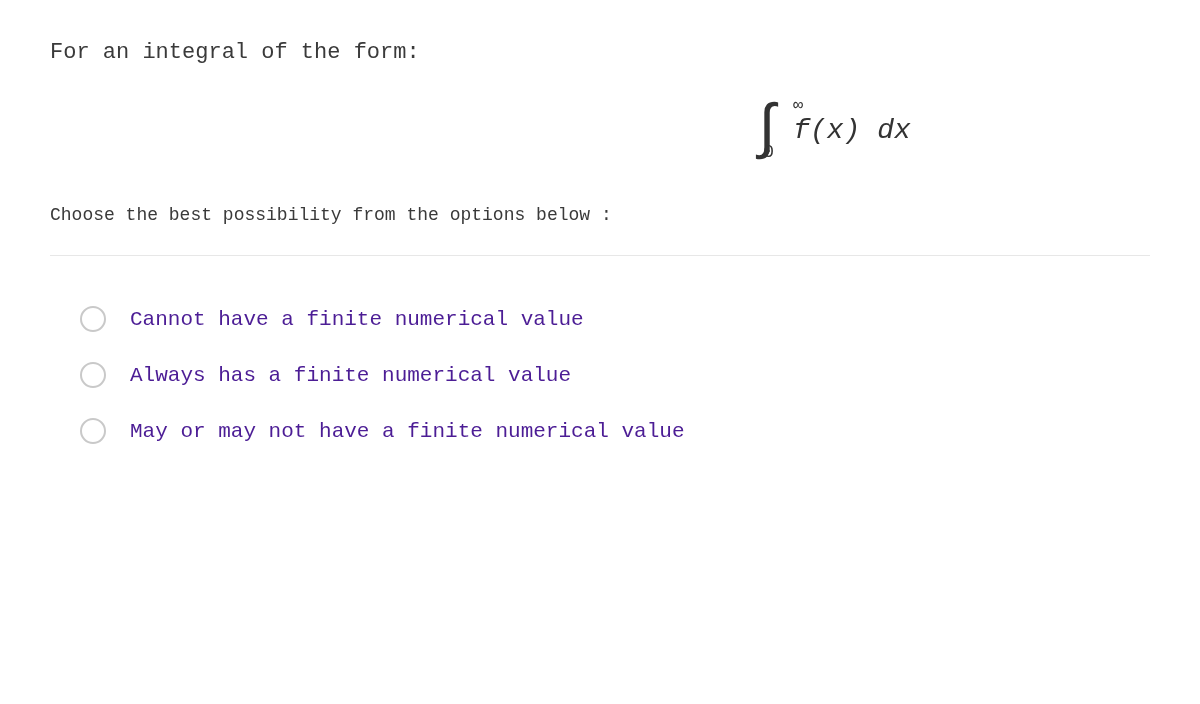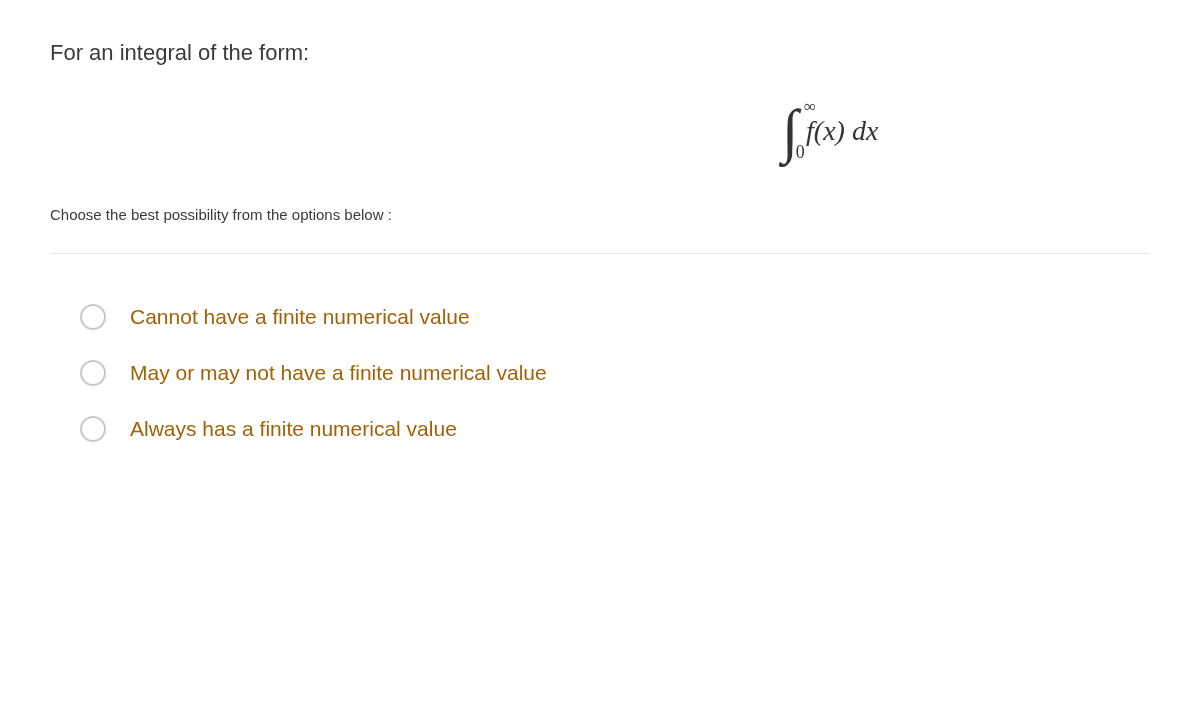--- a/index.html
+++ b/index.html
@@ -1,18 +1,19 @@
 <!DOCTYPE html>
 <html><head>
   <meta charset="utf-8">
   <style>
     * {
       margin: 0;
       padding: 0;
       box-sizing: border-box;
+      font-family: Liberation Mono, monospace;
     }
     body {
       font-family: Arial, Helvetica, sans-serif;
       background: #fff;
       width: 1200px;
       height: 704px;
       padding: 40px 50px;
       color: #333;
     }
     .question-text {
@@ -55,21 +56,21 @@
       font-size: 18px;
       font-style: normal;
       bottom: -2px;
       left: 14px;
     }
     .integrand {
       font-size: 28px;
       text-align: center;
     }
     .instruction-text {
-      font-size: 15px;
+      font-size: 18px;
       color: #3a3a3a;
       margin-bottom: 30px;
     }
     hr.divider {
       border: none;
       border-top: 1px solid #e7e7e7;
       margin-bottom: 50px;
     }
     .options {
       padding-left: 30px;
@@ -83,21 +84,21 @@
     .radio-circle {
       width: 26px;
       height: 26px;
       border: 2.5px solid #c9c9c9;
       border-radius: 50%;
       margin-right: 24px;
       flex-shrink: 0;
     }
     .option-label {
       font-size: 21px;
-      color: #a16207;
+      color: #4c1d95;
     }
   </style>
 </head>
 <body>
 
 <div class="question-text">For an integral of the form:</div>
 
 <div class="formula-container">
   <div class="formula">
     <span class="integral-wrapper">
@@ -113,19 +114,19 @@
 
 <hr class="divider">
 
 <div class="options">
   <div class="option-row">
     <span class="radio-circle"></span>
     <span class="option-label">Cannot have a finite numerical value</span>
   </div>
   <div class="option-row">
     <span class="radio-circle"></span>
-    <span class="option-label">May or may not have a finite numerical value</span>
+    <span class="option-label">Always has a finite numerical value</span>
   </div>
   <div class="option-row">
     <span class="radio-circle"></span>
-    <span class="option-label">Always has a finite numerical value</span>
+    <span class="option-label">May or may not have a finite numerical value</span>
   </div>
 </div>
 
 </body></html>

